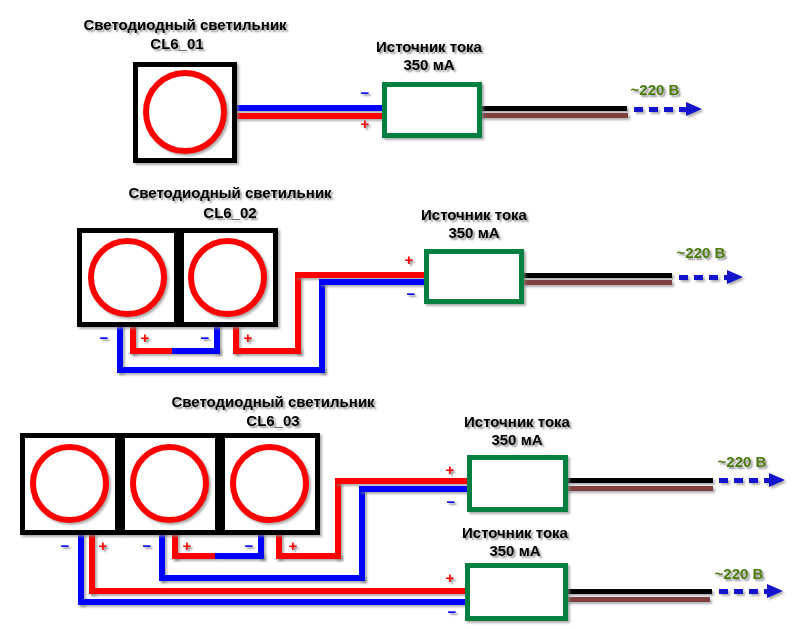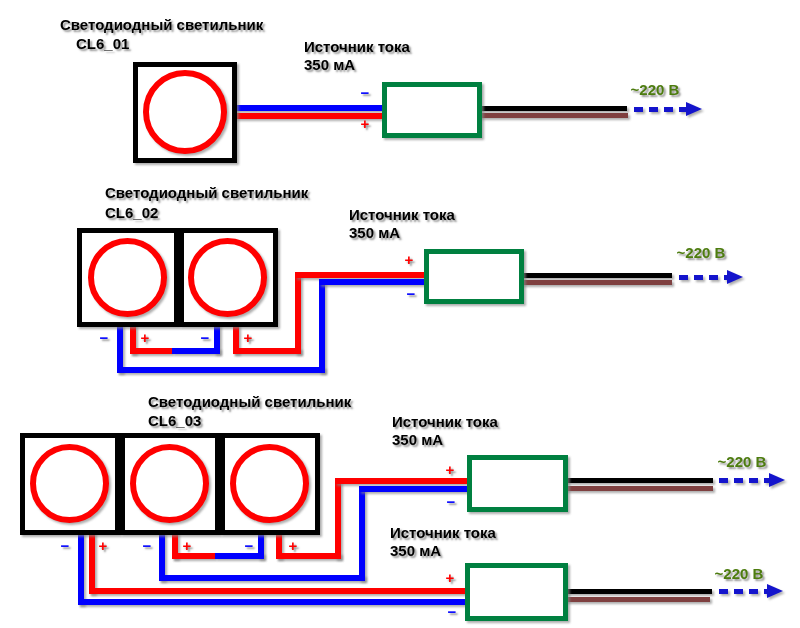--- a/index.html
+++ b/index.html
@@ -7,40 +7,40 @@
       font-family:"Liberation Sans",sans-serif;}
   .sh{filter:drop-shadow(2px 2.5px 1px rgba(130,130,130,.65));}
   .wire{position:absolute;height:6px;z-index:1;}
   .thin{height:5px;}
   .vert{position:absolute;width:6px;z-index:1;}
   .red{background:#ff0000;} .blue{background:#0000ff;}
   .blk{background:#000000;} .brn{background:#7f4040;}
   .lampbox{position:absolute;border:5px solid #000;background:#fff;z-index:2;}
   .led{position:absolute;border:6px solid #ff0000;border-radius:50%;background:#fff;z-index:3;}
   .src{position:absolute;border:5px solid #008040;background:#fff;z-index:2;}
-  .lbl{position:absolute;width:250px;font-weight:bold;font-size:15px;
+  .lbl{position:absolute;width:250px;text-align:center;font-weight:bold;font-size:15px;
        line-height:16px;color:#000;z-index:5;text-shadow:2px 2px 2px rgba(120,120,120,.8);}
   .pm{position:absolute;width:16px;text-align:center;font-weight:bold;font-size:15px;z-index:5;
       text-shadow:2px 2px 2px rgba(120,120,120,.8);}
   .plus{color:#ff0000;} .minus{color:#0000ff;}
   .v220{position:absolute;width:64px;text-align:center;font-weight:bold;font-size:15px;
         color:#4d7c0f;z-index:5;text-shadow:2px 2px 2px rgba(120,120,120,.8);}
   .dash{position:absolute;height:5px;z-index:4;
         background:repeating-linear-gradient(90deg,#1414cc 0 9px,transparent 9px 15px);}
   .head{position:absolute;width:0;height:0;border-top:7px solid transparent;
         border-bottom:7px solid transparent;border-left:16px solid #1414cc;z-index:4;}
 </style>
 </head>
 <body>
 
 <div class="cv">
 
   <div>
     <div class="lbl" style="left:60px;top:17px;">Светодиодный светильник</div>
-    <div class="lbl" style="left:76px;top:36px;">CL6_01</div>
+    <div class="lbl" style="left:52px;top:36px;">CL6_01</div>
 
     <div class="lampbox sh" style="left:133px;top:62px;width:94px;height:91px;"></div>
     <div class="led sh" style="left:143px;top:70px;width:72px;height:72px;"></div>
 
     <div class="wire blue sh" style="left:232px;top:105px;width:150px;"></div>
     <div class="wire red sh" style="left:232px;top:113px;width:150px;"></div>
 
     <div class="pm minus" style="left:357px;top:84px;">−</div>
     <div class="pm plus" style="left:357px;top:115px;">+</div>
 

